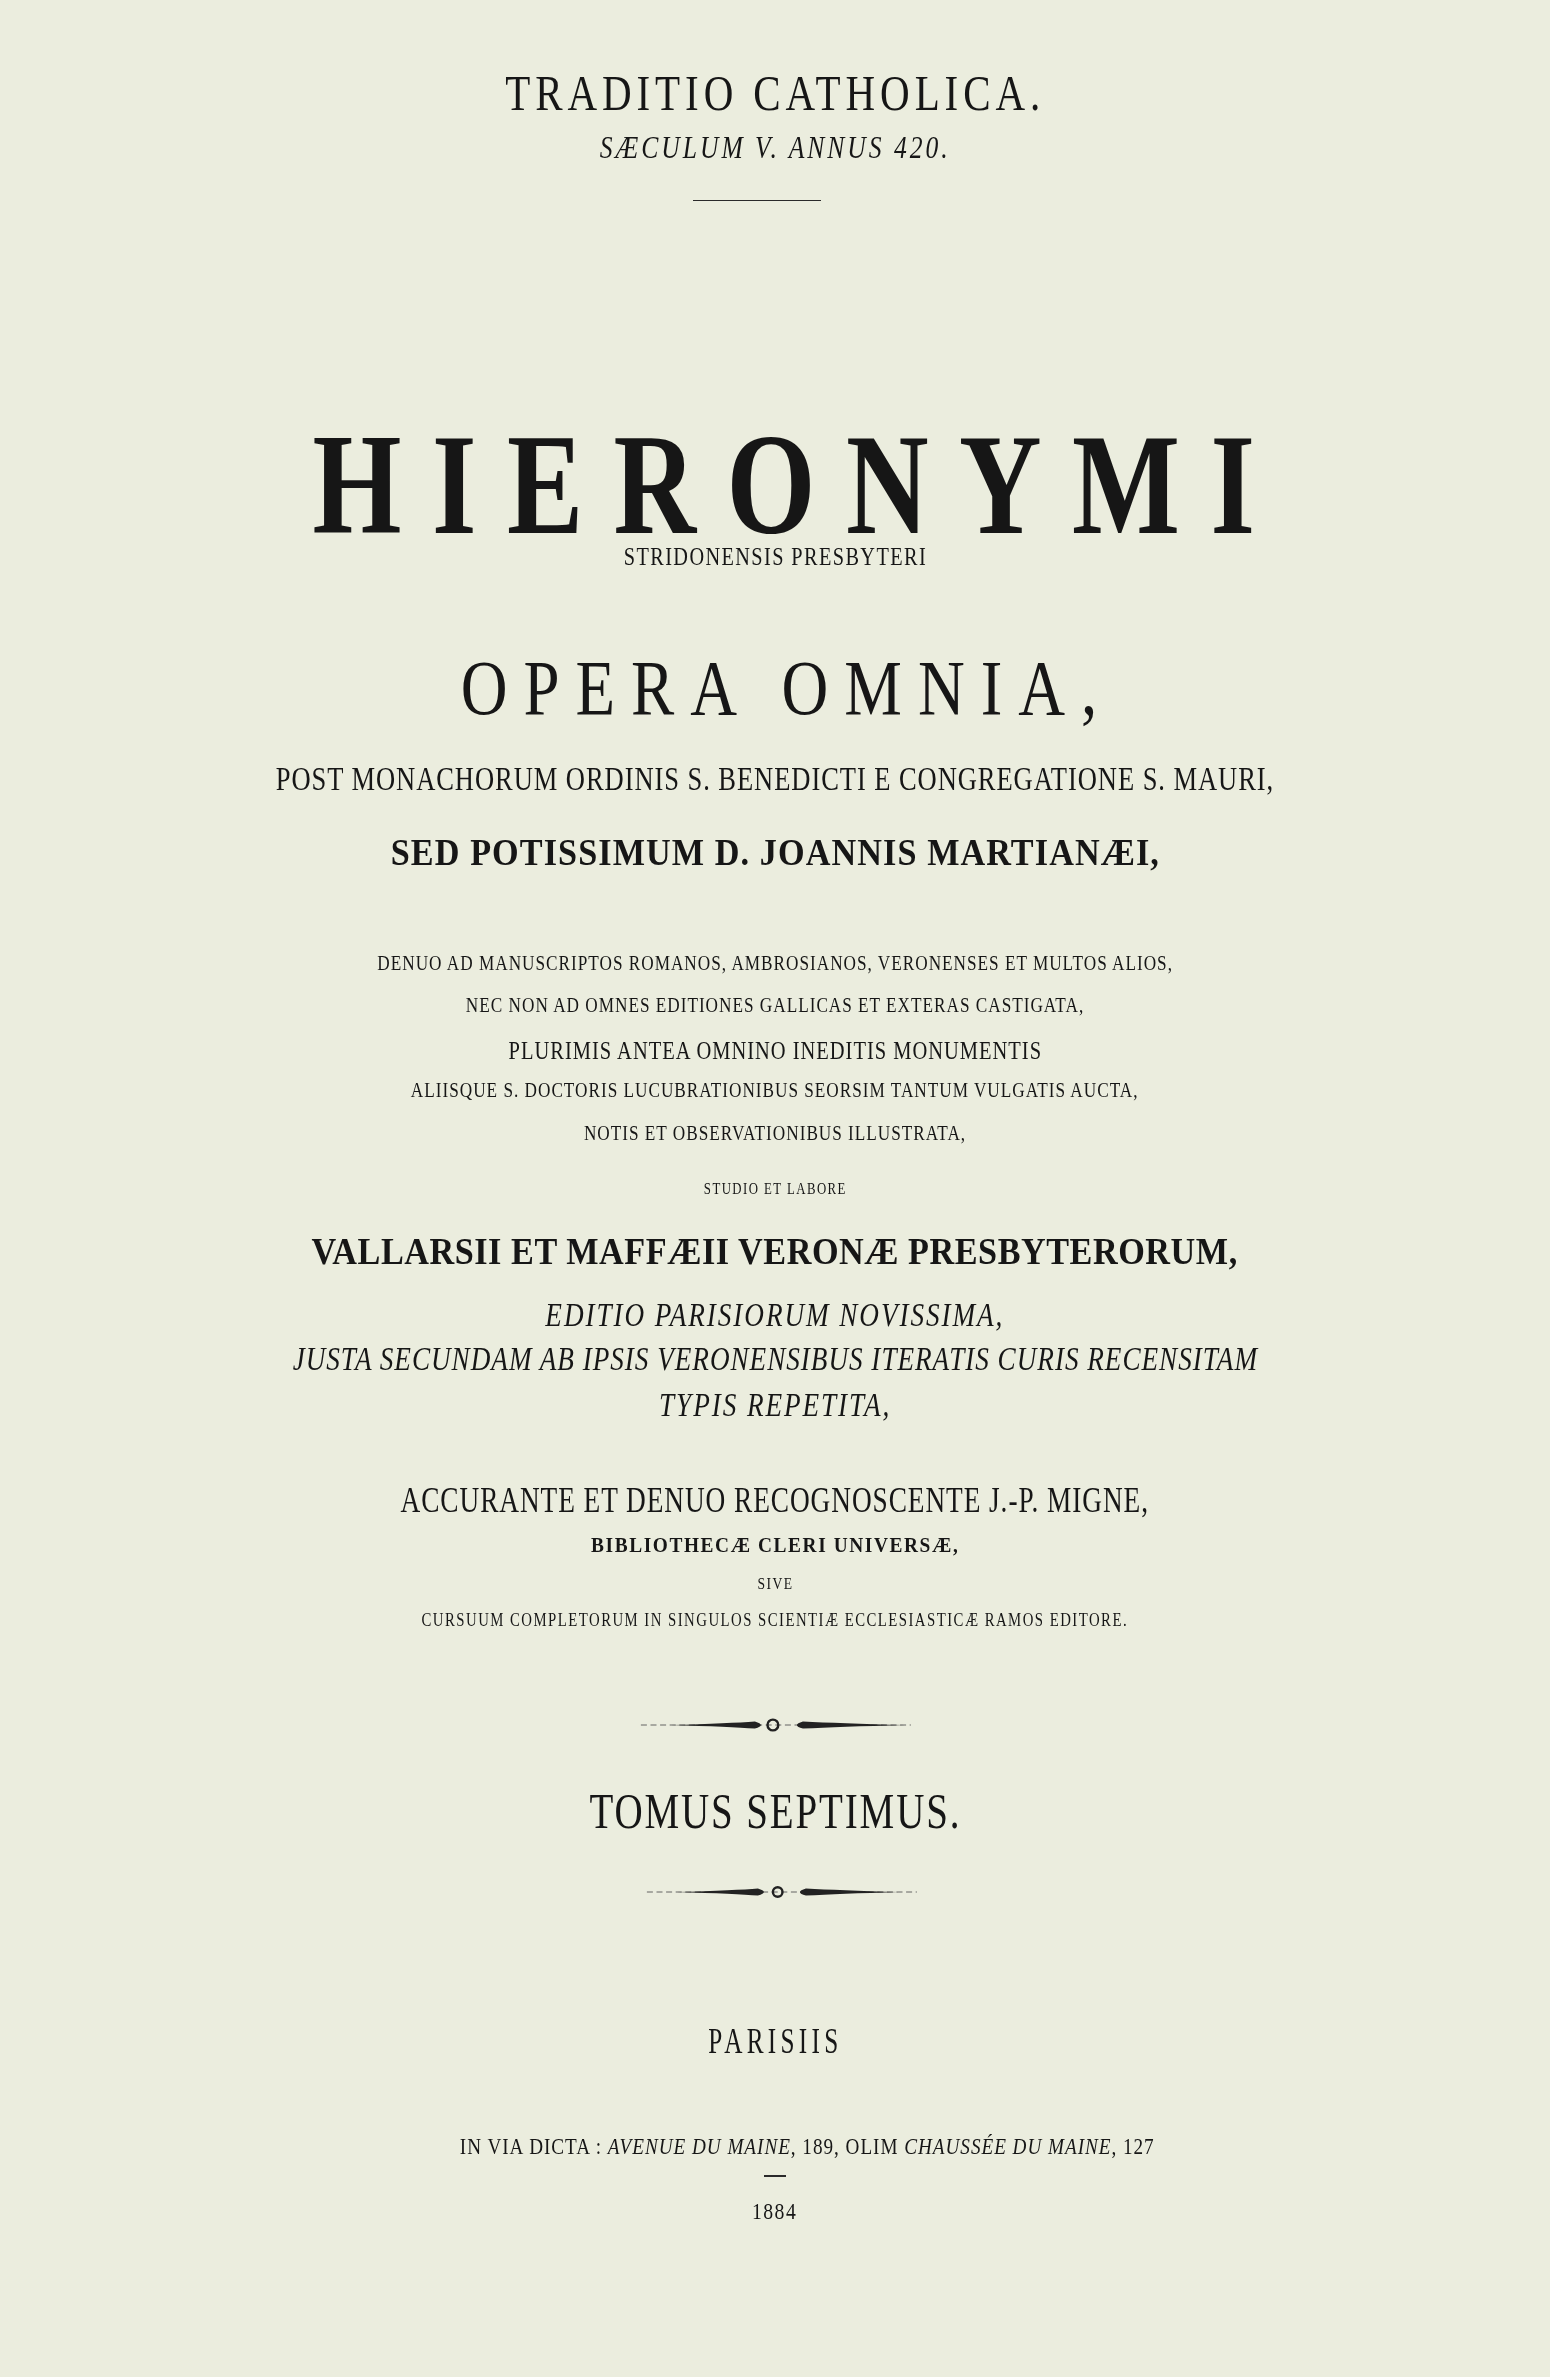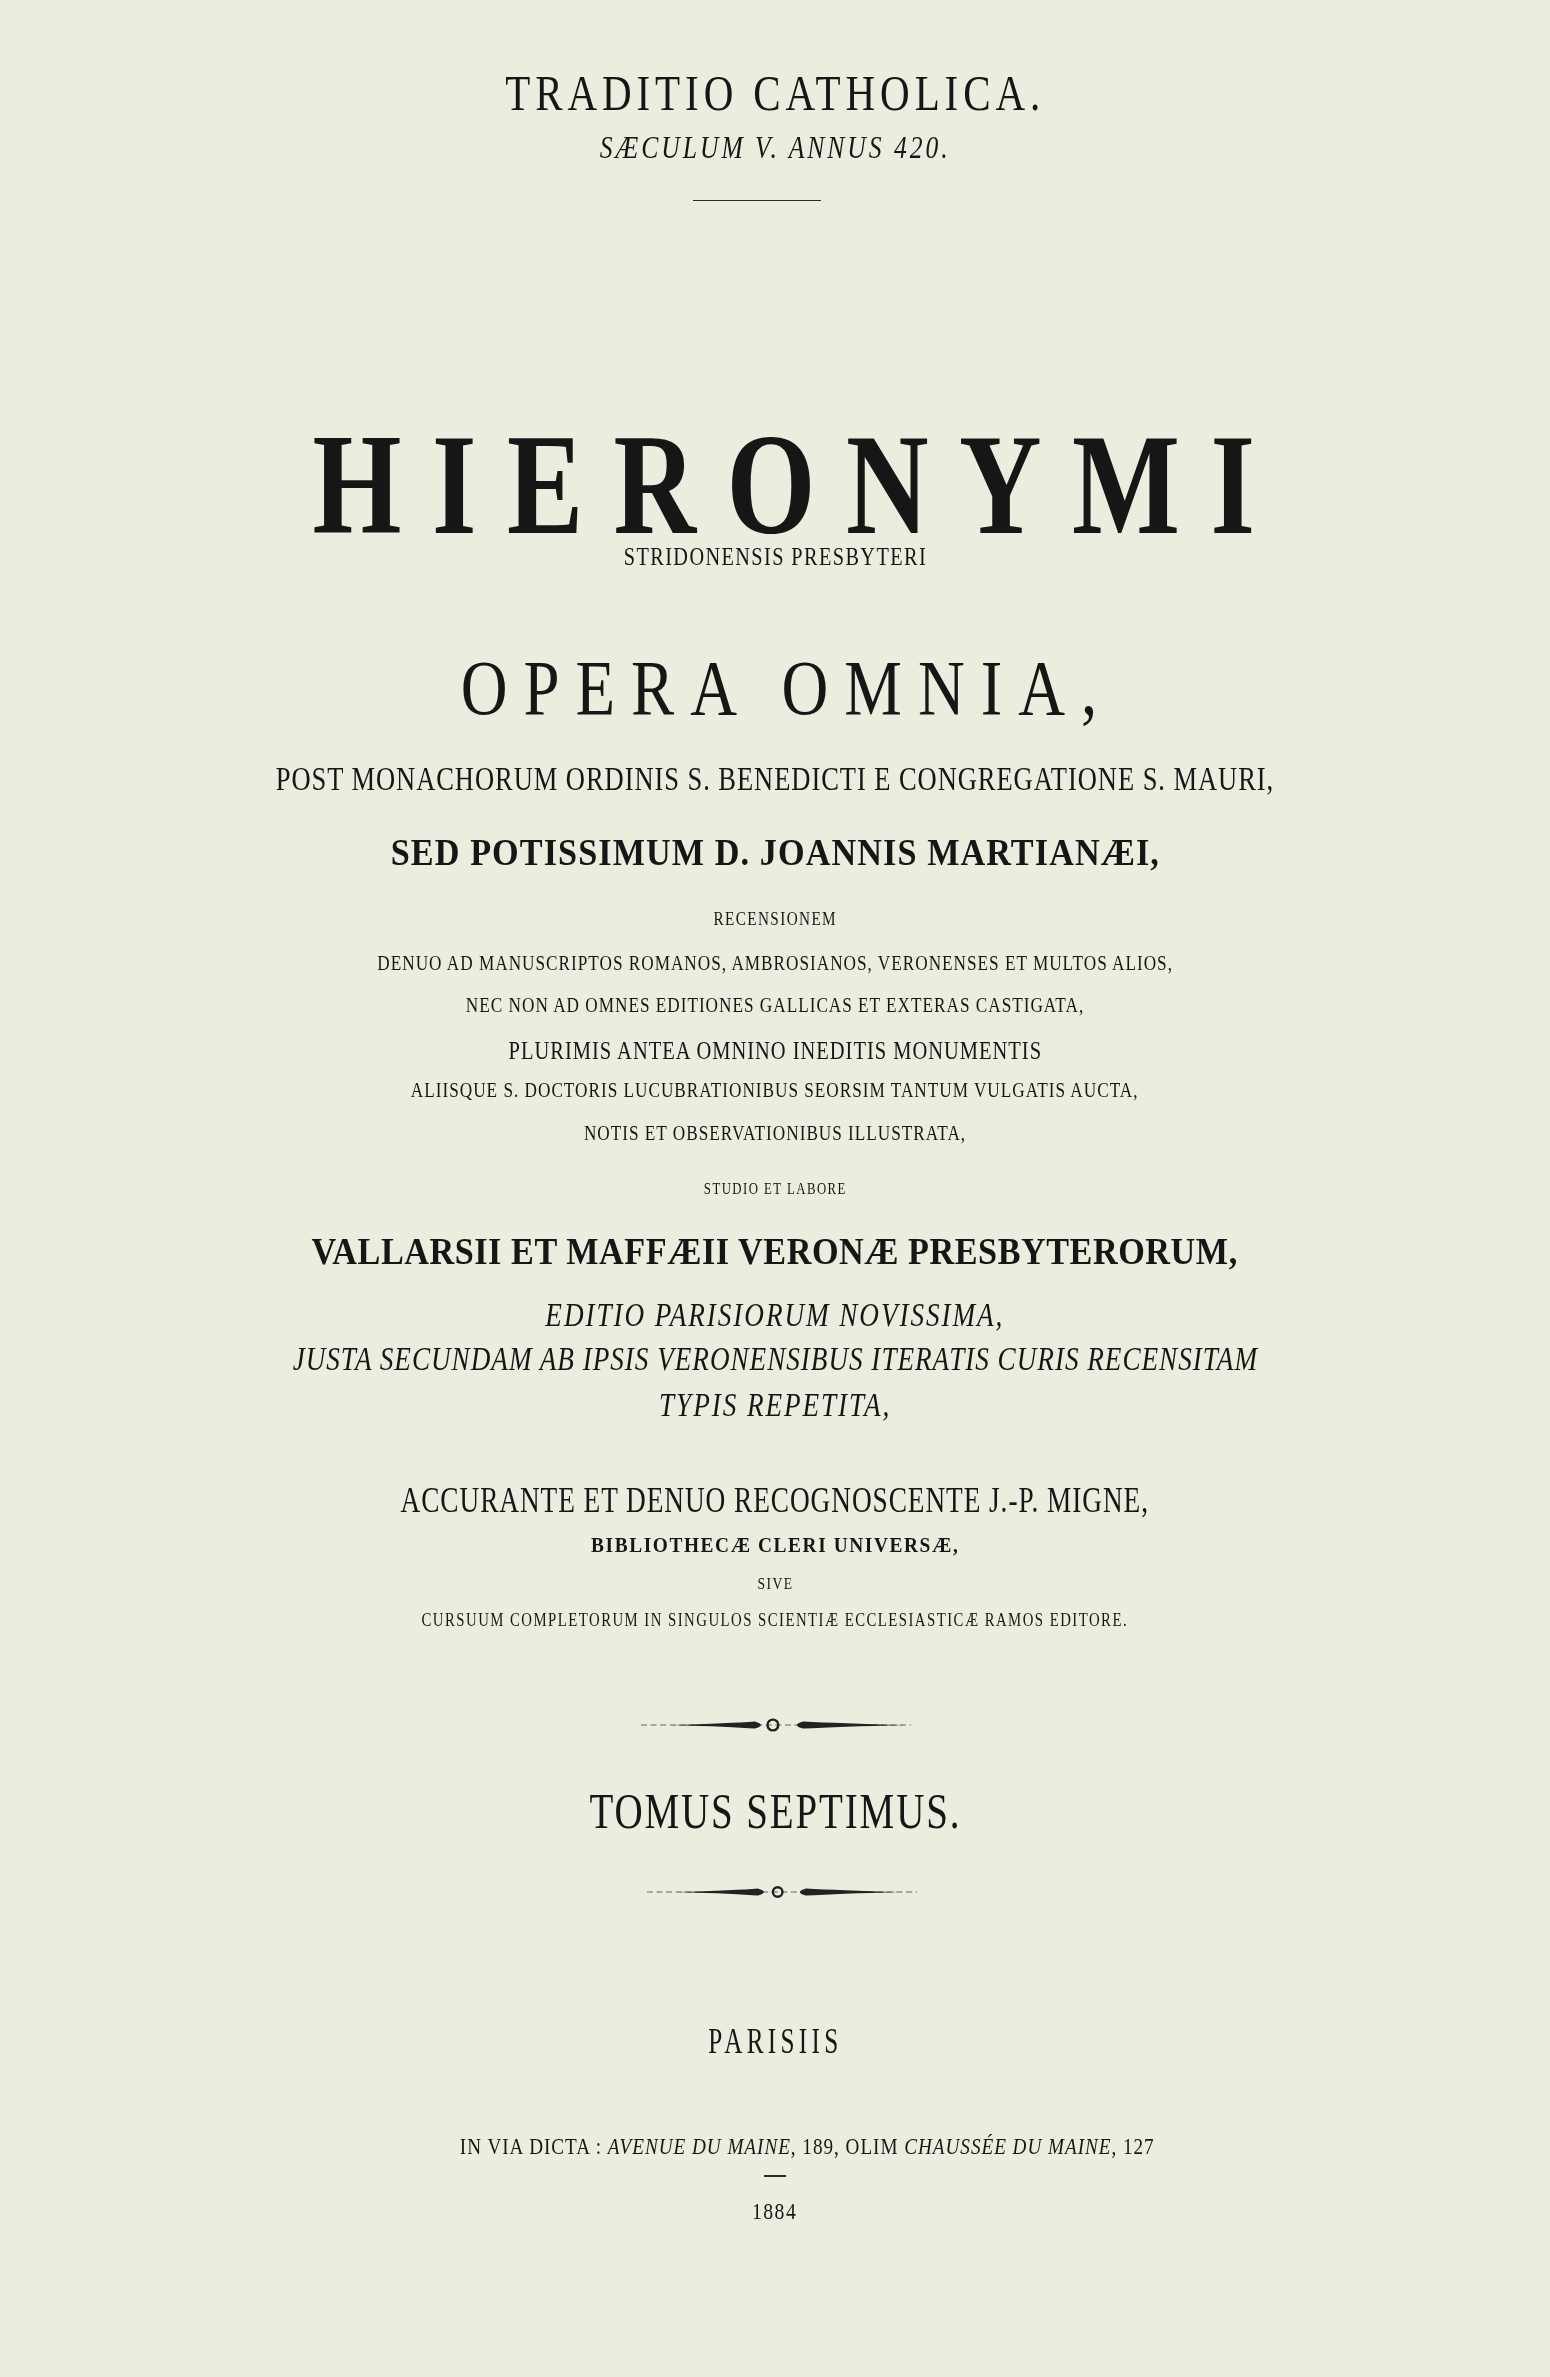--- a/index.html
+++ b/index.html
@@ -56,23 +56,20 @@
   </div>
   <div class="line" style="top:648px; font-size:79px; letter-spacing:19.5px; padding-left:12px;">
     <span class="cond" style="transform:scaleX(0.82);">OPERA OMNIA,</span>
   </div>
 
   <div class="line" style="top:762px; font-size:34px; letter-spacing:1.2px;">
     <span class="cond" style="transform:scaleX(0.78);">POST MONACHORUM ORDINIS S. BENEDICTI E CONGREGATIONE S. MAURI,</span>
   </div>
   <div class="line bold" style="top:833px; font-size:38px; letter-spacing:1.2px;">
     <span class="cond" style="transform:scaleX(0.9);">SED POTISSIMUM D. JOANNIS MARTIANÆI,</span>
-  </div>
-  <div class="line" style="top:909px; font-size:19.5px; letter-spacing:1.8px;">
-    <span class="cond" style="transform:scaleX(0.78);">RECENSIONEM</span>
   </div>
   <div class="line" style="top:953px; font-size:21px; letter-spacing:1.2px;">
     <span class="cond" style="transform:scaleX(0.82);">DENUO AD MANUSCRIPTOS ROMANOS, AMBROSIANOS, VERONENSES ET MULTOS ALIOS,</span>
   </div>
   <div class="line" style="top:995px; font-size:21px; letter-spacing:1.2px;">
     <span class="cond" style="transform:scaleX(0.82);">NEC NON AD OMNES EDITIONES GALLICAS ET EXTERAS CASTIGATA,</span>
   </div>
   <div class="line" style="top:1038px; font-size:25px; letter-spacing:1.2px;">
     <span class="cond" style="transform:scaleX(0.82);">PLURIMIS ANTEA OMNINO INEDITIS MONUMENTIS</span>
   </div>

